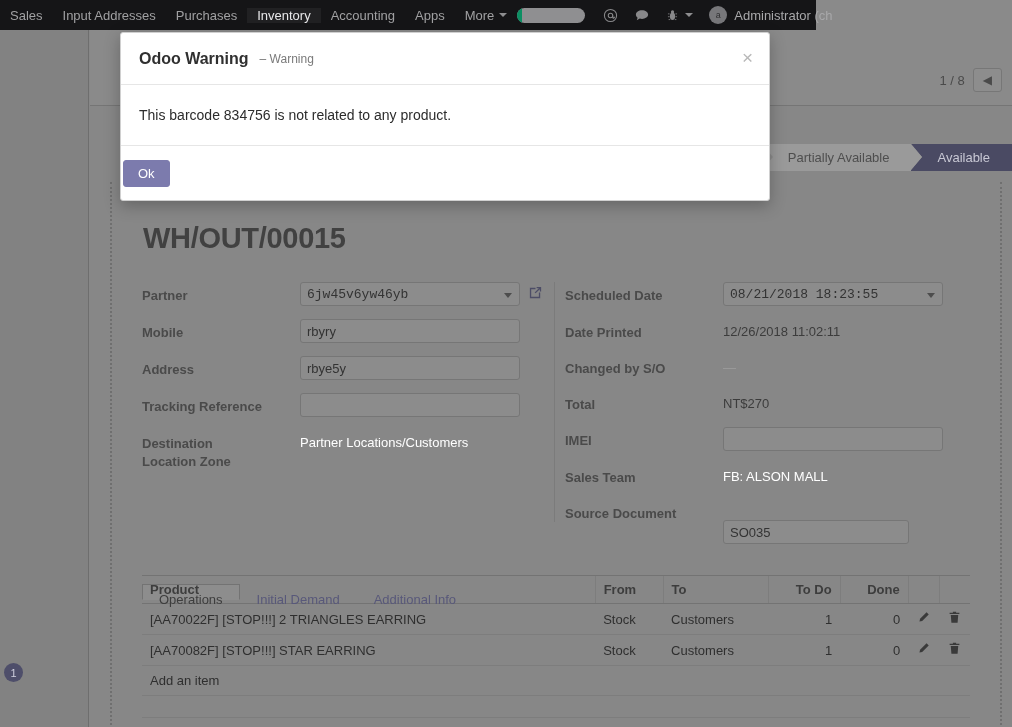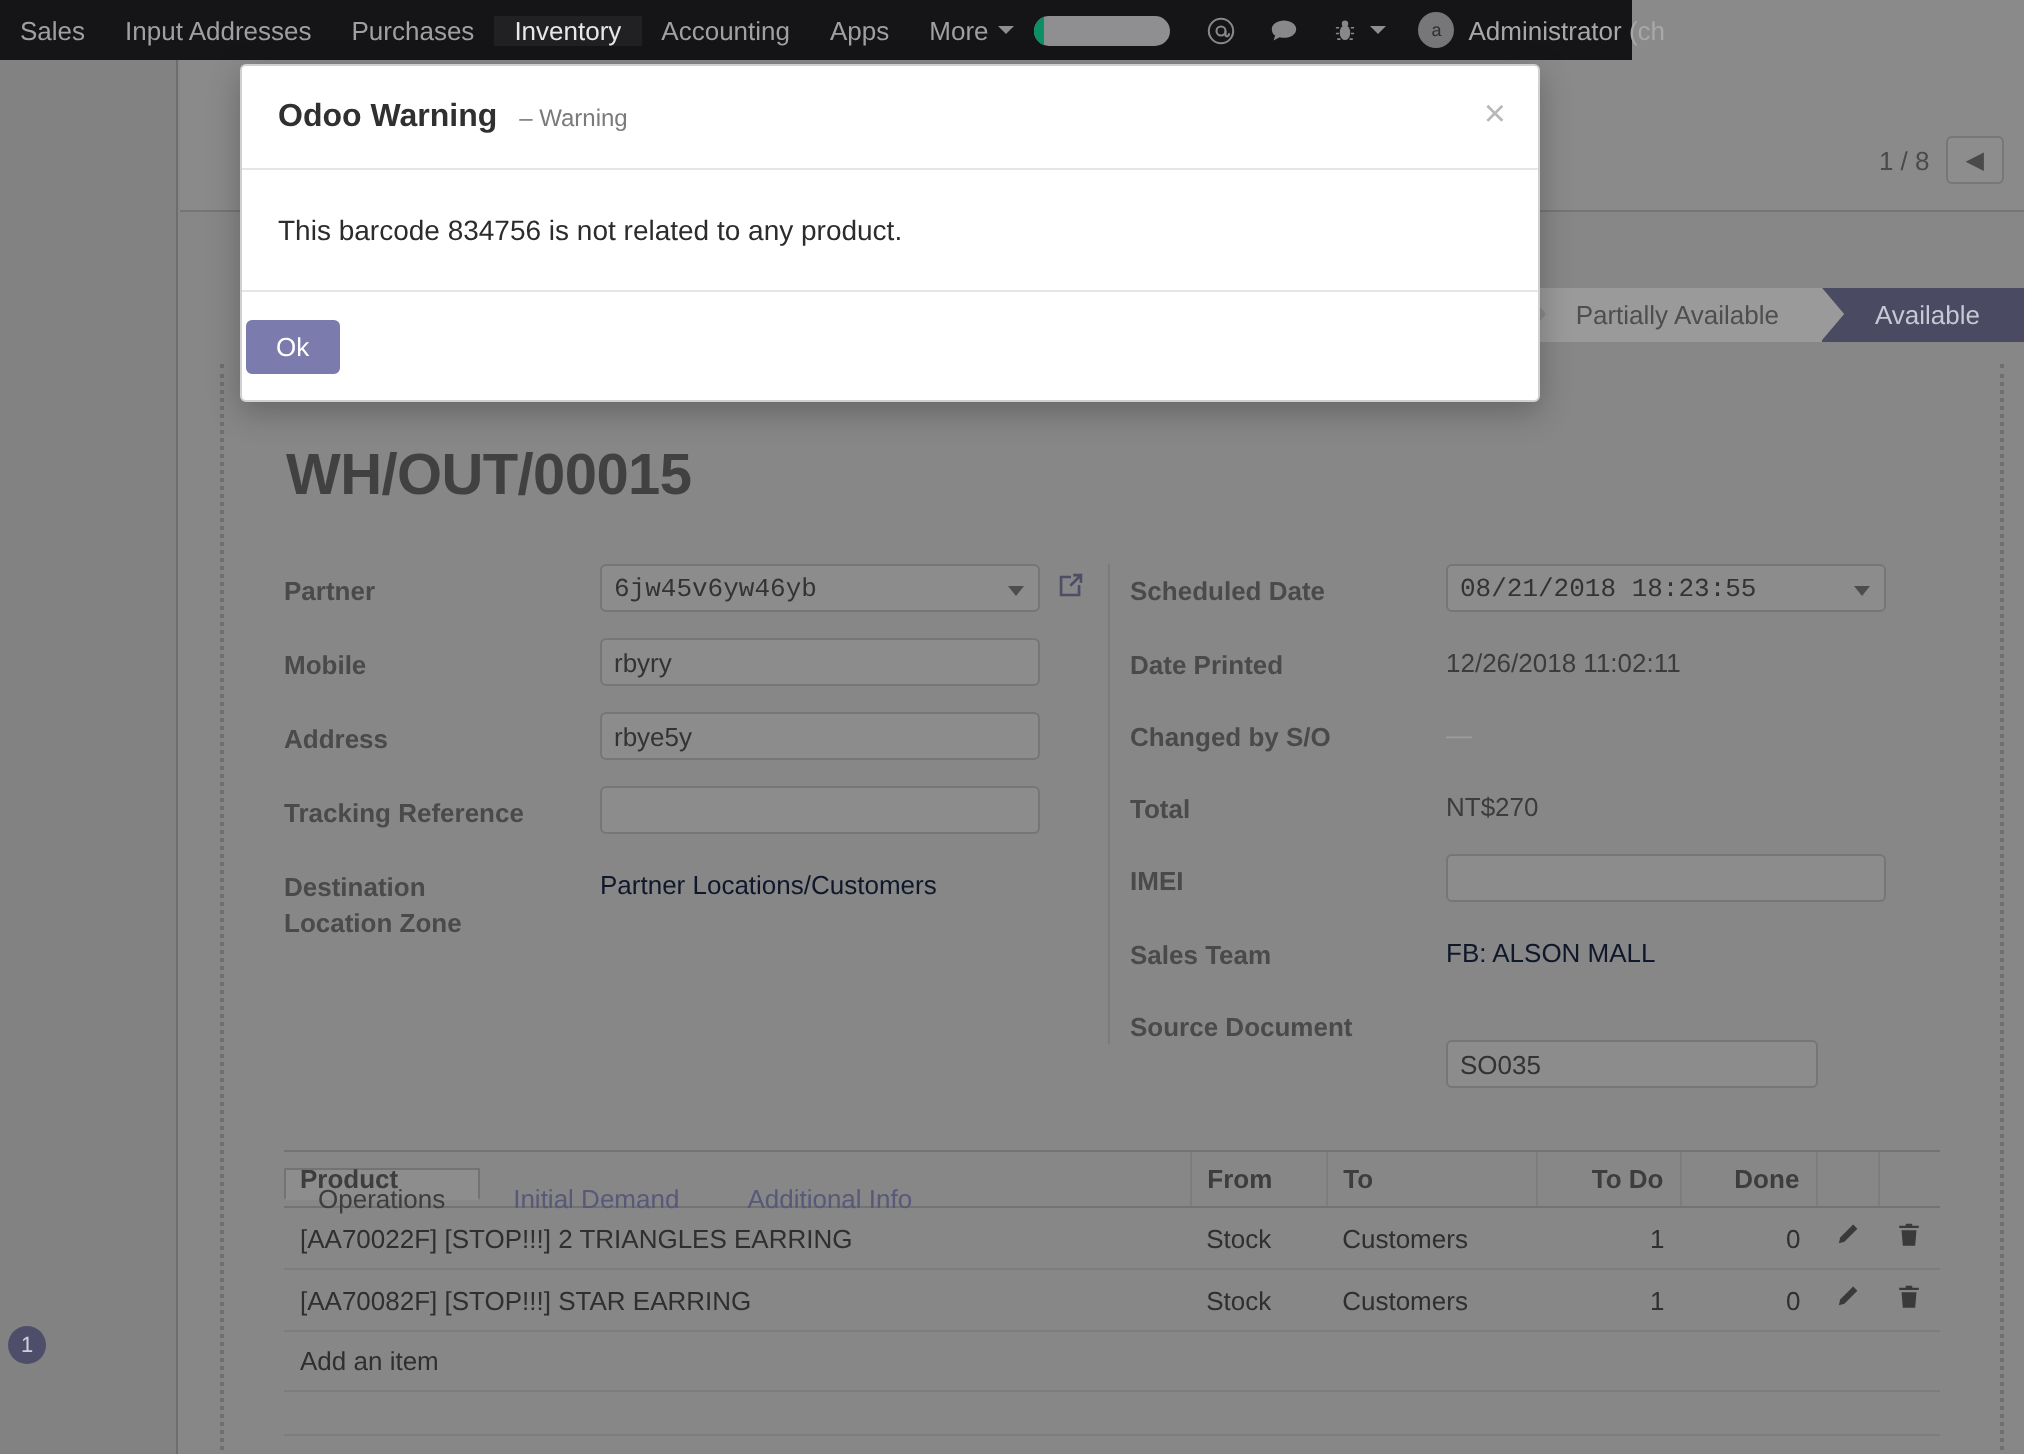--- a/index.html
+++ b/index.html
@@ -241,21 +241,21 @@
     cursor: pointer;
     font-family: Liberation Mono, monospace;
   }
   .fselect .car {
     position: absolute; right: 7px; top: 10px;
     width: 0; height: 0;
     border-left: 4px solid transparent;
     border-right: 4px solid transparent;
     border-top: 5px solid #4d4d4d;
   }
-  .link { color: #0f172a; cursor: pointer; }
+  .link { color: #ffffff; cursor: pointer; }
   .ext-icon {
     display: inline-block; margin-left: 8px;
     vertical-align: middle; cursor: pointer;
   }
   .dash-val { color: #9c9c9c; font-size: 13px; letter-spacing:0; }
 
   
   .notebook {
     position: absolute; left: 10px; top: 362px;
     width: 828px;

